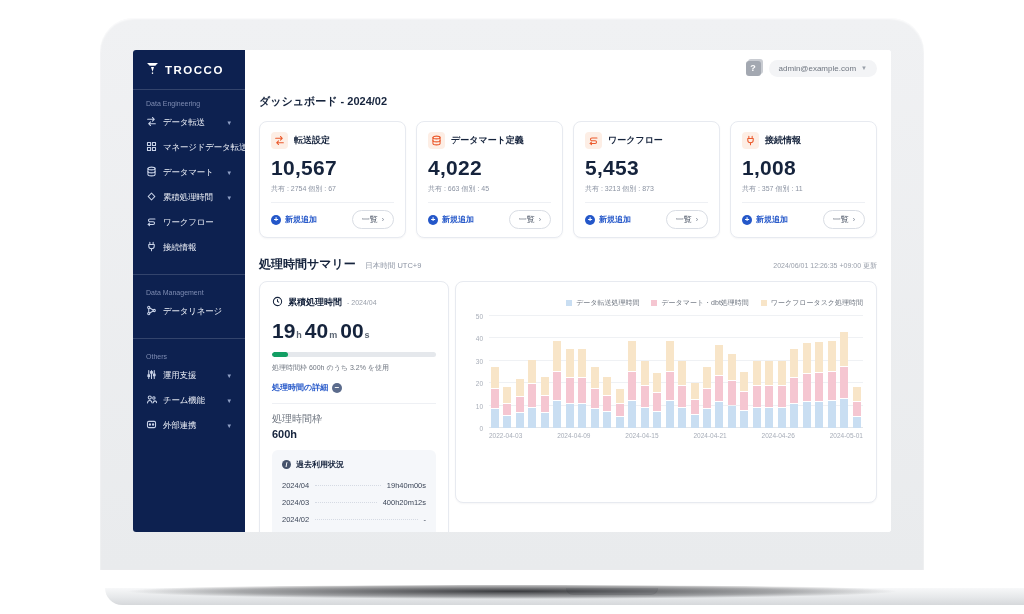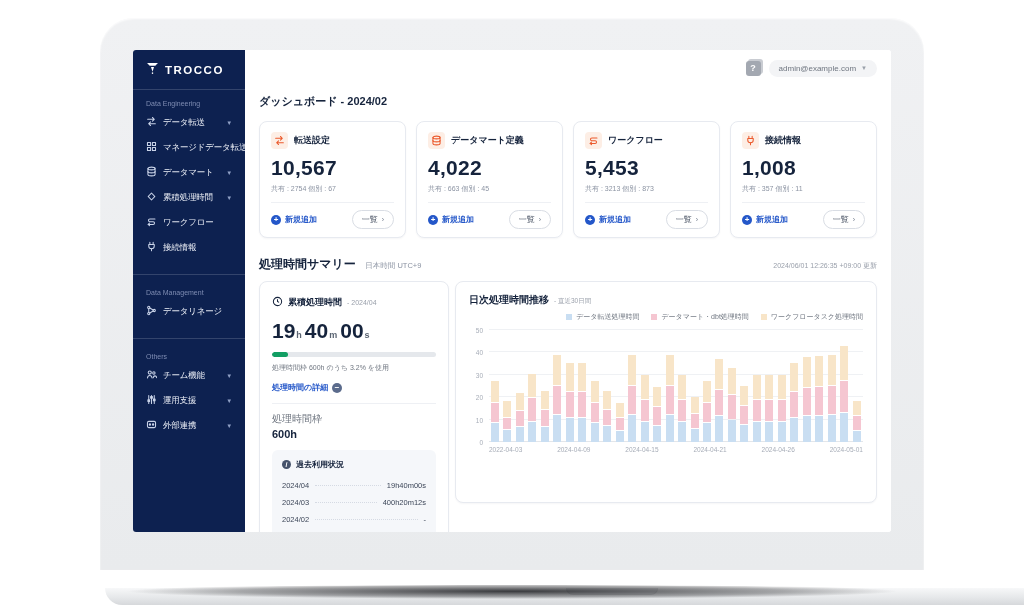--- a/index.html
+++ b/index.html
@@ -201,36 +201,36 @@
                     <circle cx="9" cy="6" r="1.2"></circle>
                     <path d="M3 3.8v4.4M4.1 3.2l3.7 2.2M4.1 8.8l3.7-2.2"></path>
                   </svg></span>
                 <span>データリネージ</span>
               </div>
             </div>
             <div class="side-section">
               <div class="section-label">Others</div>
               <div class="nav-item">
                 <span style="color: rgb(201, 211, 232);"><svg width="11" height="11" viewBox="0 0 12 12" fill="none" stroke="currentColor" stroke-width="1.15" stroke-linecap="round" stroke-linejoin="round">
+                    <path d="M3 1.6v8.8M6 1.6v8.8M9 1.6v8.8"></path>
+                    <rect x="2.1" y="6.4" width="1.8" height="1.8" fill="currentColor"></rect>
+                    <rect x="5.1" y="2.8" width="1.8" height="1.8" fill="currentColor"></rect>
+                    <rect x="8.1" y="5.6" width="1.8" height="1.8" fill="currentColor"></rect>
+                  </svg></span>
+                <span>運用支援</span>
+                <span class="nav-chevron">▼</span>
+              </div>
+              <div class="nav-item">
+                <span style="color: rgb(201, 211, 232);"><svg width="11" height="11" viewBox="0 0 12 12" fill="none" stroke="currentColor" stroke-width="1.15" stroke-linecap="round" stroke-linejoin="round">
                     <circle cx="4.1" cy="3.9" r="1.7"></circle>
                     <path d="M1.6 9.8c.2-1.8 1.3-2.7 2.5-2.7s2.3.9 2.5 2.7"></path>
                     <circle cx="8.6" cy="4.4" r="1.3"></circle>
                     <path d="M7.8 9.6c.3-1.4 1-2.1 2-2.1.9 0 1.6.6 1.8 1.9"></path>
                   </svg></span>
                 <span>チーム機能</span>
-                <span class="nav-chevron">▼</span>
-              </div>
-              <div class="nav-item">
-                <span style="color: rgb(201, 211, 232);"><svg width="11" height="11" viewBox="0 0 12 12" fill="none" stroke="currentColor" stroke-width="1.15" stroke-linecap="round" stroke-linejoin="round">
-                    <path d="M3 1.6v8.8M6 1.6v8.8M9 1.6v8.8"></path>
-                    <rect x="2.1" y="6.4" width="1.8" height="1.8" fill="currentColor"></rect>
-                    <rect x="5.1" y="2.8" width="1.8" height="1.8" fill="currentColor"></rect>
-                    <rect x="8.1" y="5.6" width="1.8" height="1.8" fill="currentColor"></rect>
-                  </svg></span>
-                <span>運用支援</span>
                 <span class="nav-chevron">▼</span>
               </div>
               <div class="nav-item">
                 <span style="color: rgb(201, 211, 232);"><svg width="11" height="11" viewBox="0 0 12 12" fill="none" stroke="currentColor" stroke-width="1.15" stroke-linecap="round" stroke-linejoin="round">
                     <rect x="1.6" y="2.6" width="8.8" height="6.8" rx="1.4"></rect>
                     <circle cx="4.3" cy="6" r=".7"></circle>
                     <circle cx="7.7" cy="6" r=".7"></circle>
                   </svg></span>
                 <span>外部連携</span>
                 <span class="nav-chevron">▼</span>
@@ -406,24 +406,20 @@
                     <div class="h-row">
                       <span class="h-period">2024/02</span>
                    <span class="h-leader"></span>
                    <span class="h-value">-</span>
                     </div>
                   </div>
               </div>
             </div>
 
             <div class="card chart-card">
-              <div class="chart-title-row">
-                <span class="c-title">日次処理時間推移</span>
-                <span class="c-sub">- 直近30日間</span>
-              </div>
               <div class="legend" id="chart-legend">
                   <span class="legend-item">
                     <i class="swatch" style="background:#c9def2"></i>
                     <span>データ転送処理時間</span>
                   </span>
                   <span class="legend-item">
                     <i class="swatch" style="background:#f5c6d1"></i>
                     <span>データマート・dbt処理時間</span>
                   </span>
                   <span class="legend-item">

